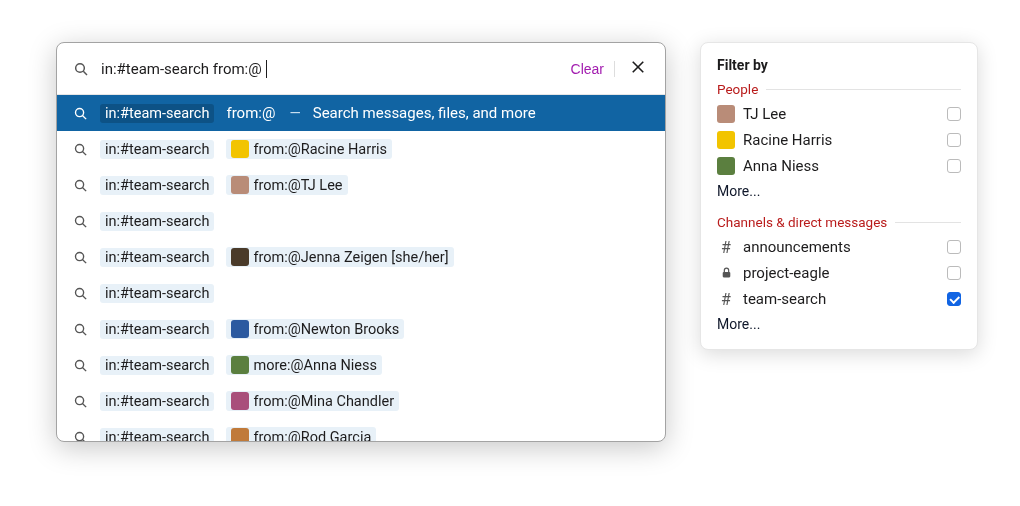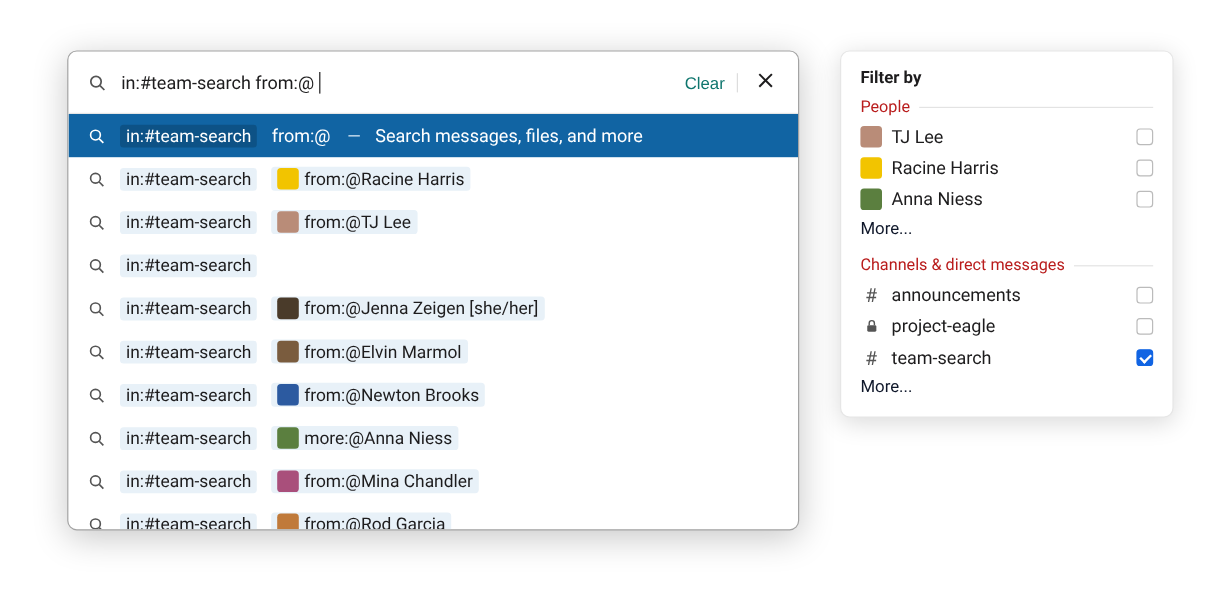--- a/index.html
+++ b/index.html
@@ -40,21 +40,21 @@
   }
   .cursor {
     display: inline-block;
     width: 1px; height: 18px;
     background: #1d1c1d;
     vertical-align: middle;
     margin-left: -4px;
   }
   .clear-btn {
     font-size: 14px;
-    color: #0f766e;
+    color: #a21caf;
     background: none;
     border: none;
     cursor: pointer;
     padding-right: 10px;
     border-right: 1px solid #ddd;
   }
   .close-btn {
     background: none; border: none; cursor: pointer;
     padding: 2px;
   }
@@ -234,24 +234,20 @@
         </span>
       </div>
       <div class="result-row">
         <span class="search-icon">
           <svg width="15" height="15" viewBox="0 0 24 24" fill="none" stroke="#555" stroke-width="2.2">
             <circle cx="10.5" cy="10.5" r="6.5"></circle>
             <line x1="15.5" y1="15.5" x2="21" y2="21"></line>
           </svg>
         </span>
         <span class="chip">in:#team-search</span>
-        <span class="chip">
-          <span class="avatar" style="background: rgb(122, 92, 62);"></span>
-          <span>from:@Elvin Marmol</span>
-        </span>
       </div>
       <div class="result-row">
         <span class="search-icon">
           <svg width="15" height="15" viewBox="0 0 24 24" fill="none" stroke="#555" stroke-width="2.2">
             <circle cx="10.5" cy="10.5" r="6.5"></circle>
             <line x1="15.5" y1="15.5" x2="21" y2="21"></line>
           </svg>
         </span>
         <span class="chip">in:#team-search</span>
         <span class="chip">

